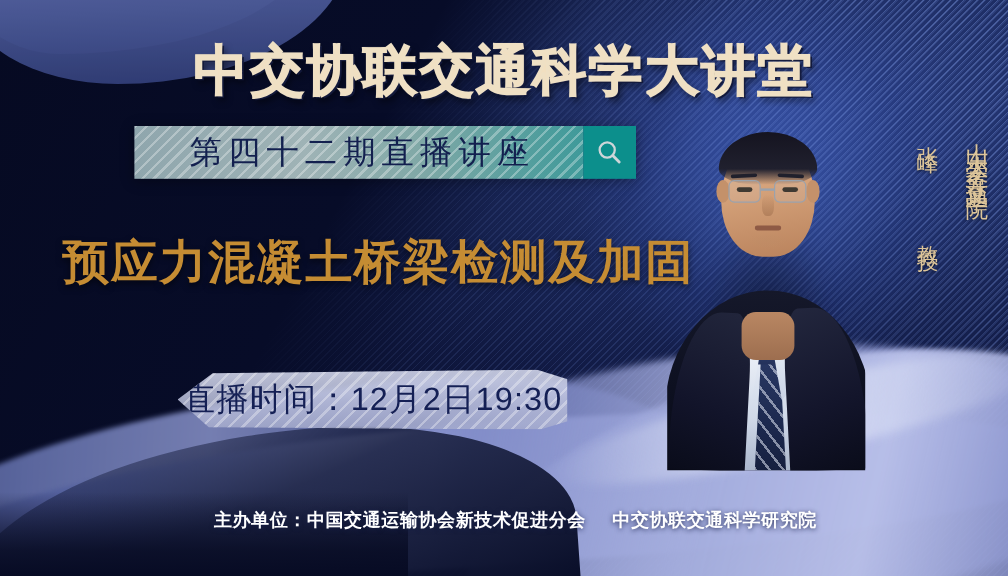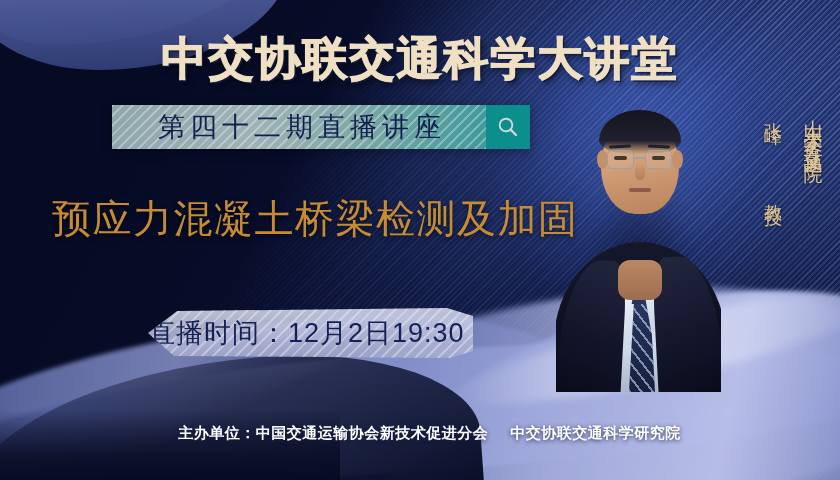--- a/index.html
+++ b/index.html
@@ -162,34 +162,34 @@
   .search-box{
     width:44px;
     background:#0c8f8c;
     display:flex;align-items:center;justify-content:center;
   }
   .search-icon{display:block;}
 
   
   .main-title{
     position:absolute;left:52px;top:192px;
-    font-size:39px;font-weight:400;
+    font-size:39px;font-weight:700;
     color:#c58c33;
     letter-spacing:1.5px;
     white-space:nowrap;
     text-shadow:0 2px 5px rgba(0,0,0,0.55);
   }
 
   
   .time-pill{
     position:absolute;left:148px;top:308px;
     width:325px;height:50px;
     background:linear-gradient(180deg,rgba(214,218,238,0.88) 0%,rgba(186,191,219,0.85) 55%,rgba(166,172,205,0.82) 100%);
     clip-path:polygon(0% 50%, 9% 6%, 92% 0%, 100% 16%, 100% 86%, 93% 100%, 8% 96%);
-    display:flex;align-items:center;justify-content:flex-start;
+    display:flex;align-items:center;justify-content:center;
     box-shadow:0 3px 12px rgba(0,0,0,0.40);
     overflow:hidden;
   }
   .time-pill::after{
     content:"";position:absolute;inset:0;
     background-image:repeating-linear-gradient(
       -45deg, rgba(255,255,255,0.32) 0px, rgba(255,255,255,0.32) 2px,
       rgba(255,255,255,0) 2px, rgba(255,255,255,0) 8px);
     pointer-events:none;
   }

